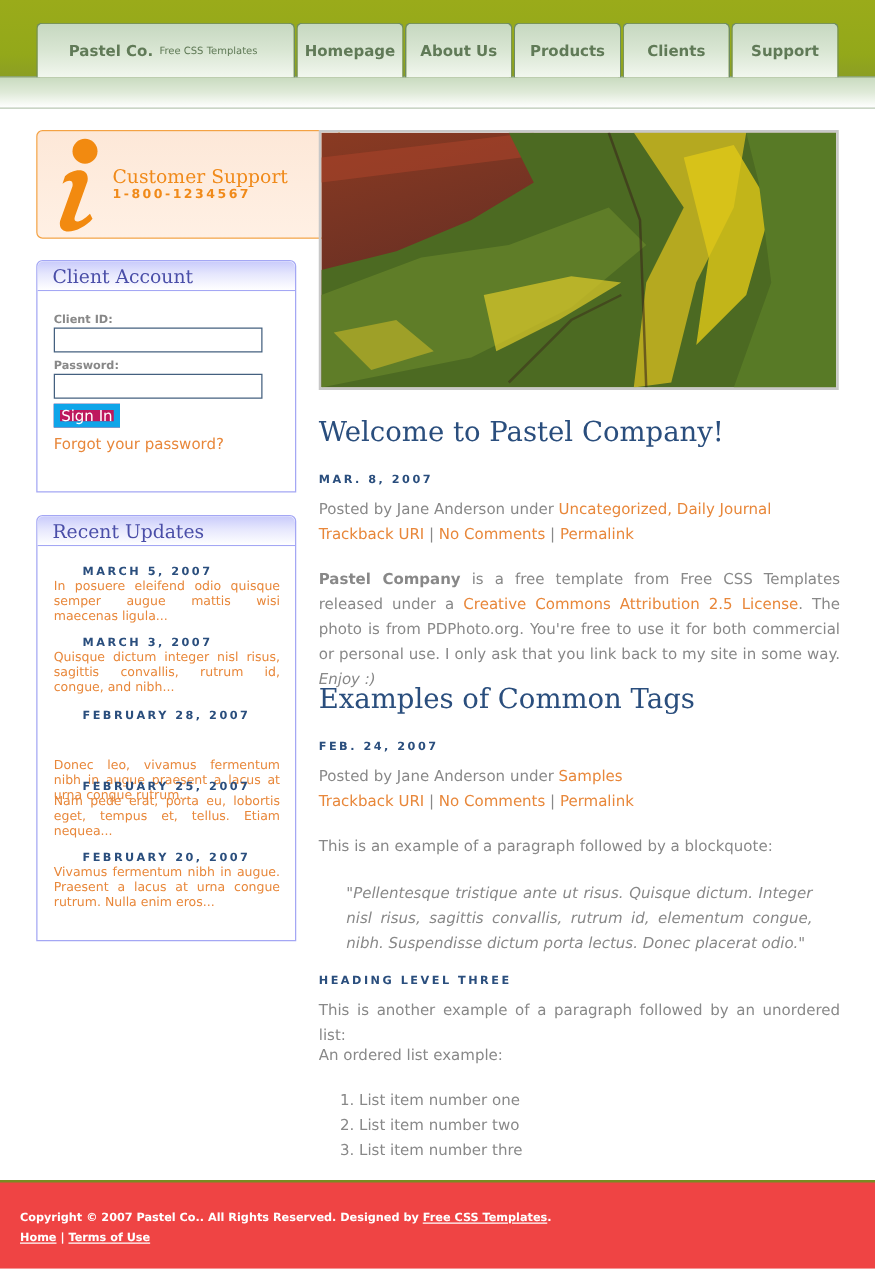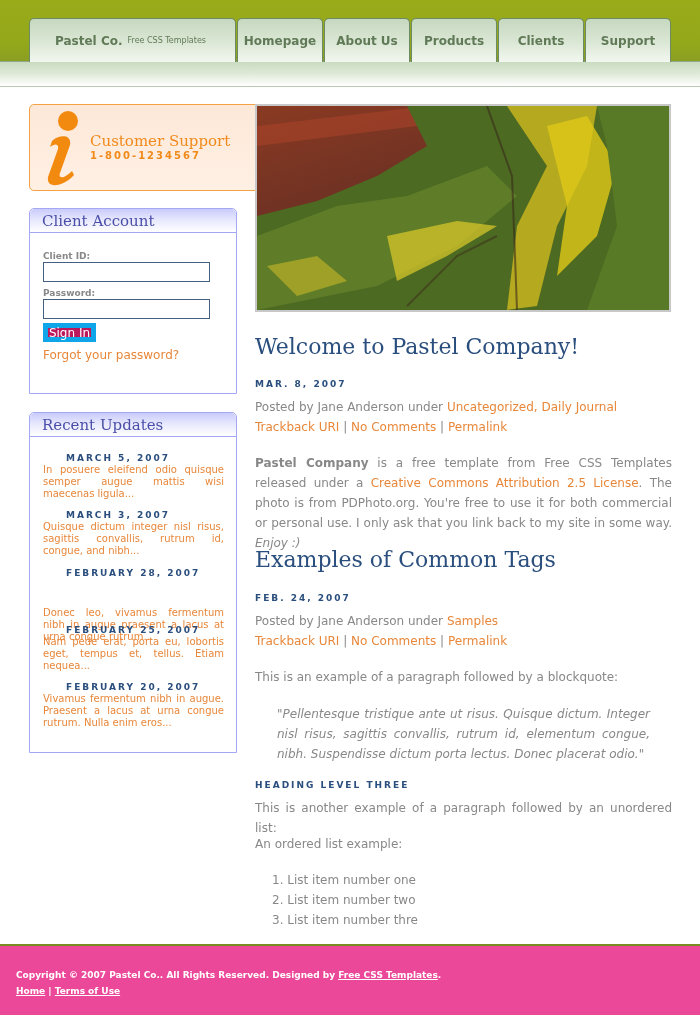--- a/index.html
+++ b/index.html
@@ -65,21 +65,21 @@
     .sep { color: #888888; }
     .para { position: absolute; left: 255px; width: 417px; font-size: 12px; color: #888888; line-height: 20px; text-align: justify; }
     .para b { color: #888888; }
     blockquote.quote { position: absolute; left: 277px; width: 373px; font-size: 12px; font-style: italic;
       color: #888888; line-height: 20px; text-align: justify; }
     .h3 { position: absolute; left: 255px; font-weight: bold; font-size: 9px; color: #2a4e7d; letter-spacing: 2px; }
     ol.olist { position: absolute; left: 272px; list-style: none; font-size: 12px; color: #888888; line-height: 20px; }
 
     
     #footer { position: absolute; left: 0; top: 944px; width: 700px; height: 71px;
-      background: #ec4899; border-top: 2px solid #7a8a22; }
+      background: #ef4444; border-top: 2px solid #7a8a22; }
     #footer .copy { position: absolute; left: 16px; top: 24px; font-size: 9px; font-weight: bold; color: #ffffff; white-space: nowrap; }
     #footer .flinks { position: absolute; left: 16px; top: 40px; font-size: 9px; font-weight: bold; color: #ffffff; }
     #footer a { color: #ffffff; text-decoration: underline; }
   </style>
 </head>
 <body>
 
 <div id="header"></div>
 <div id="header-band"></div>
 

